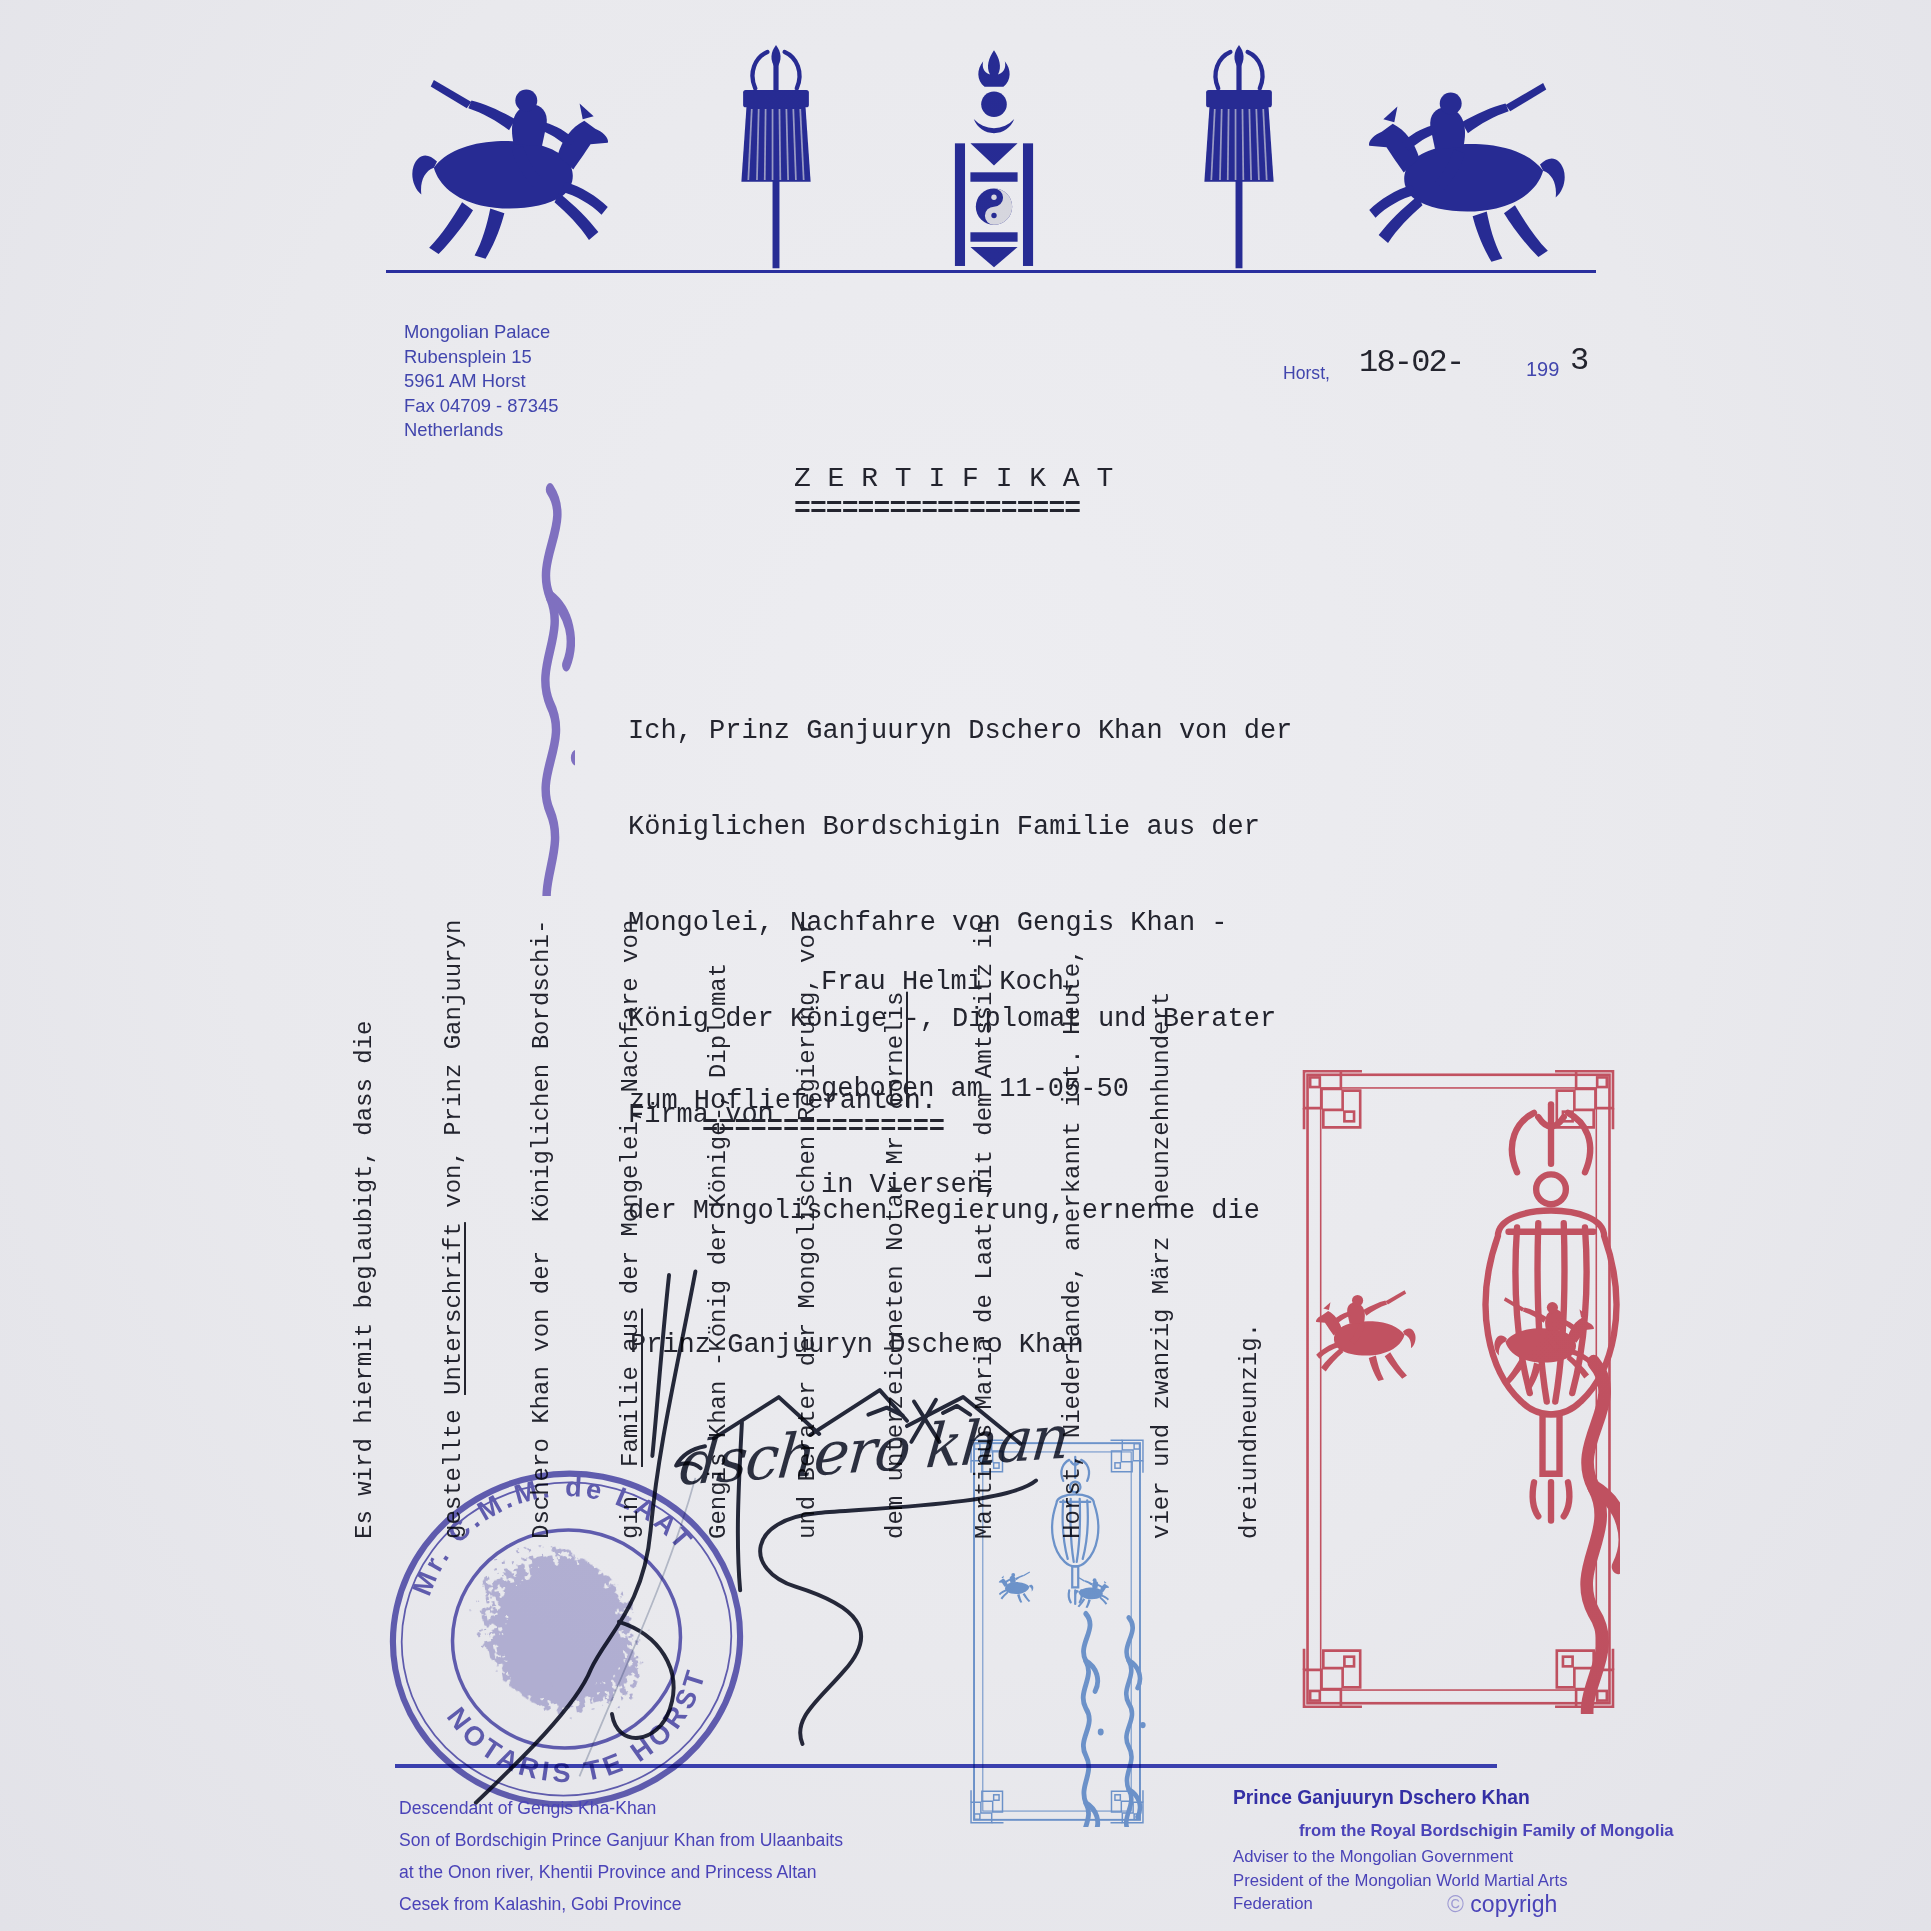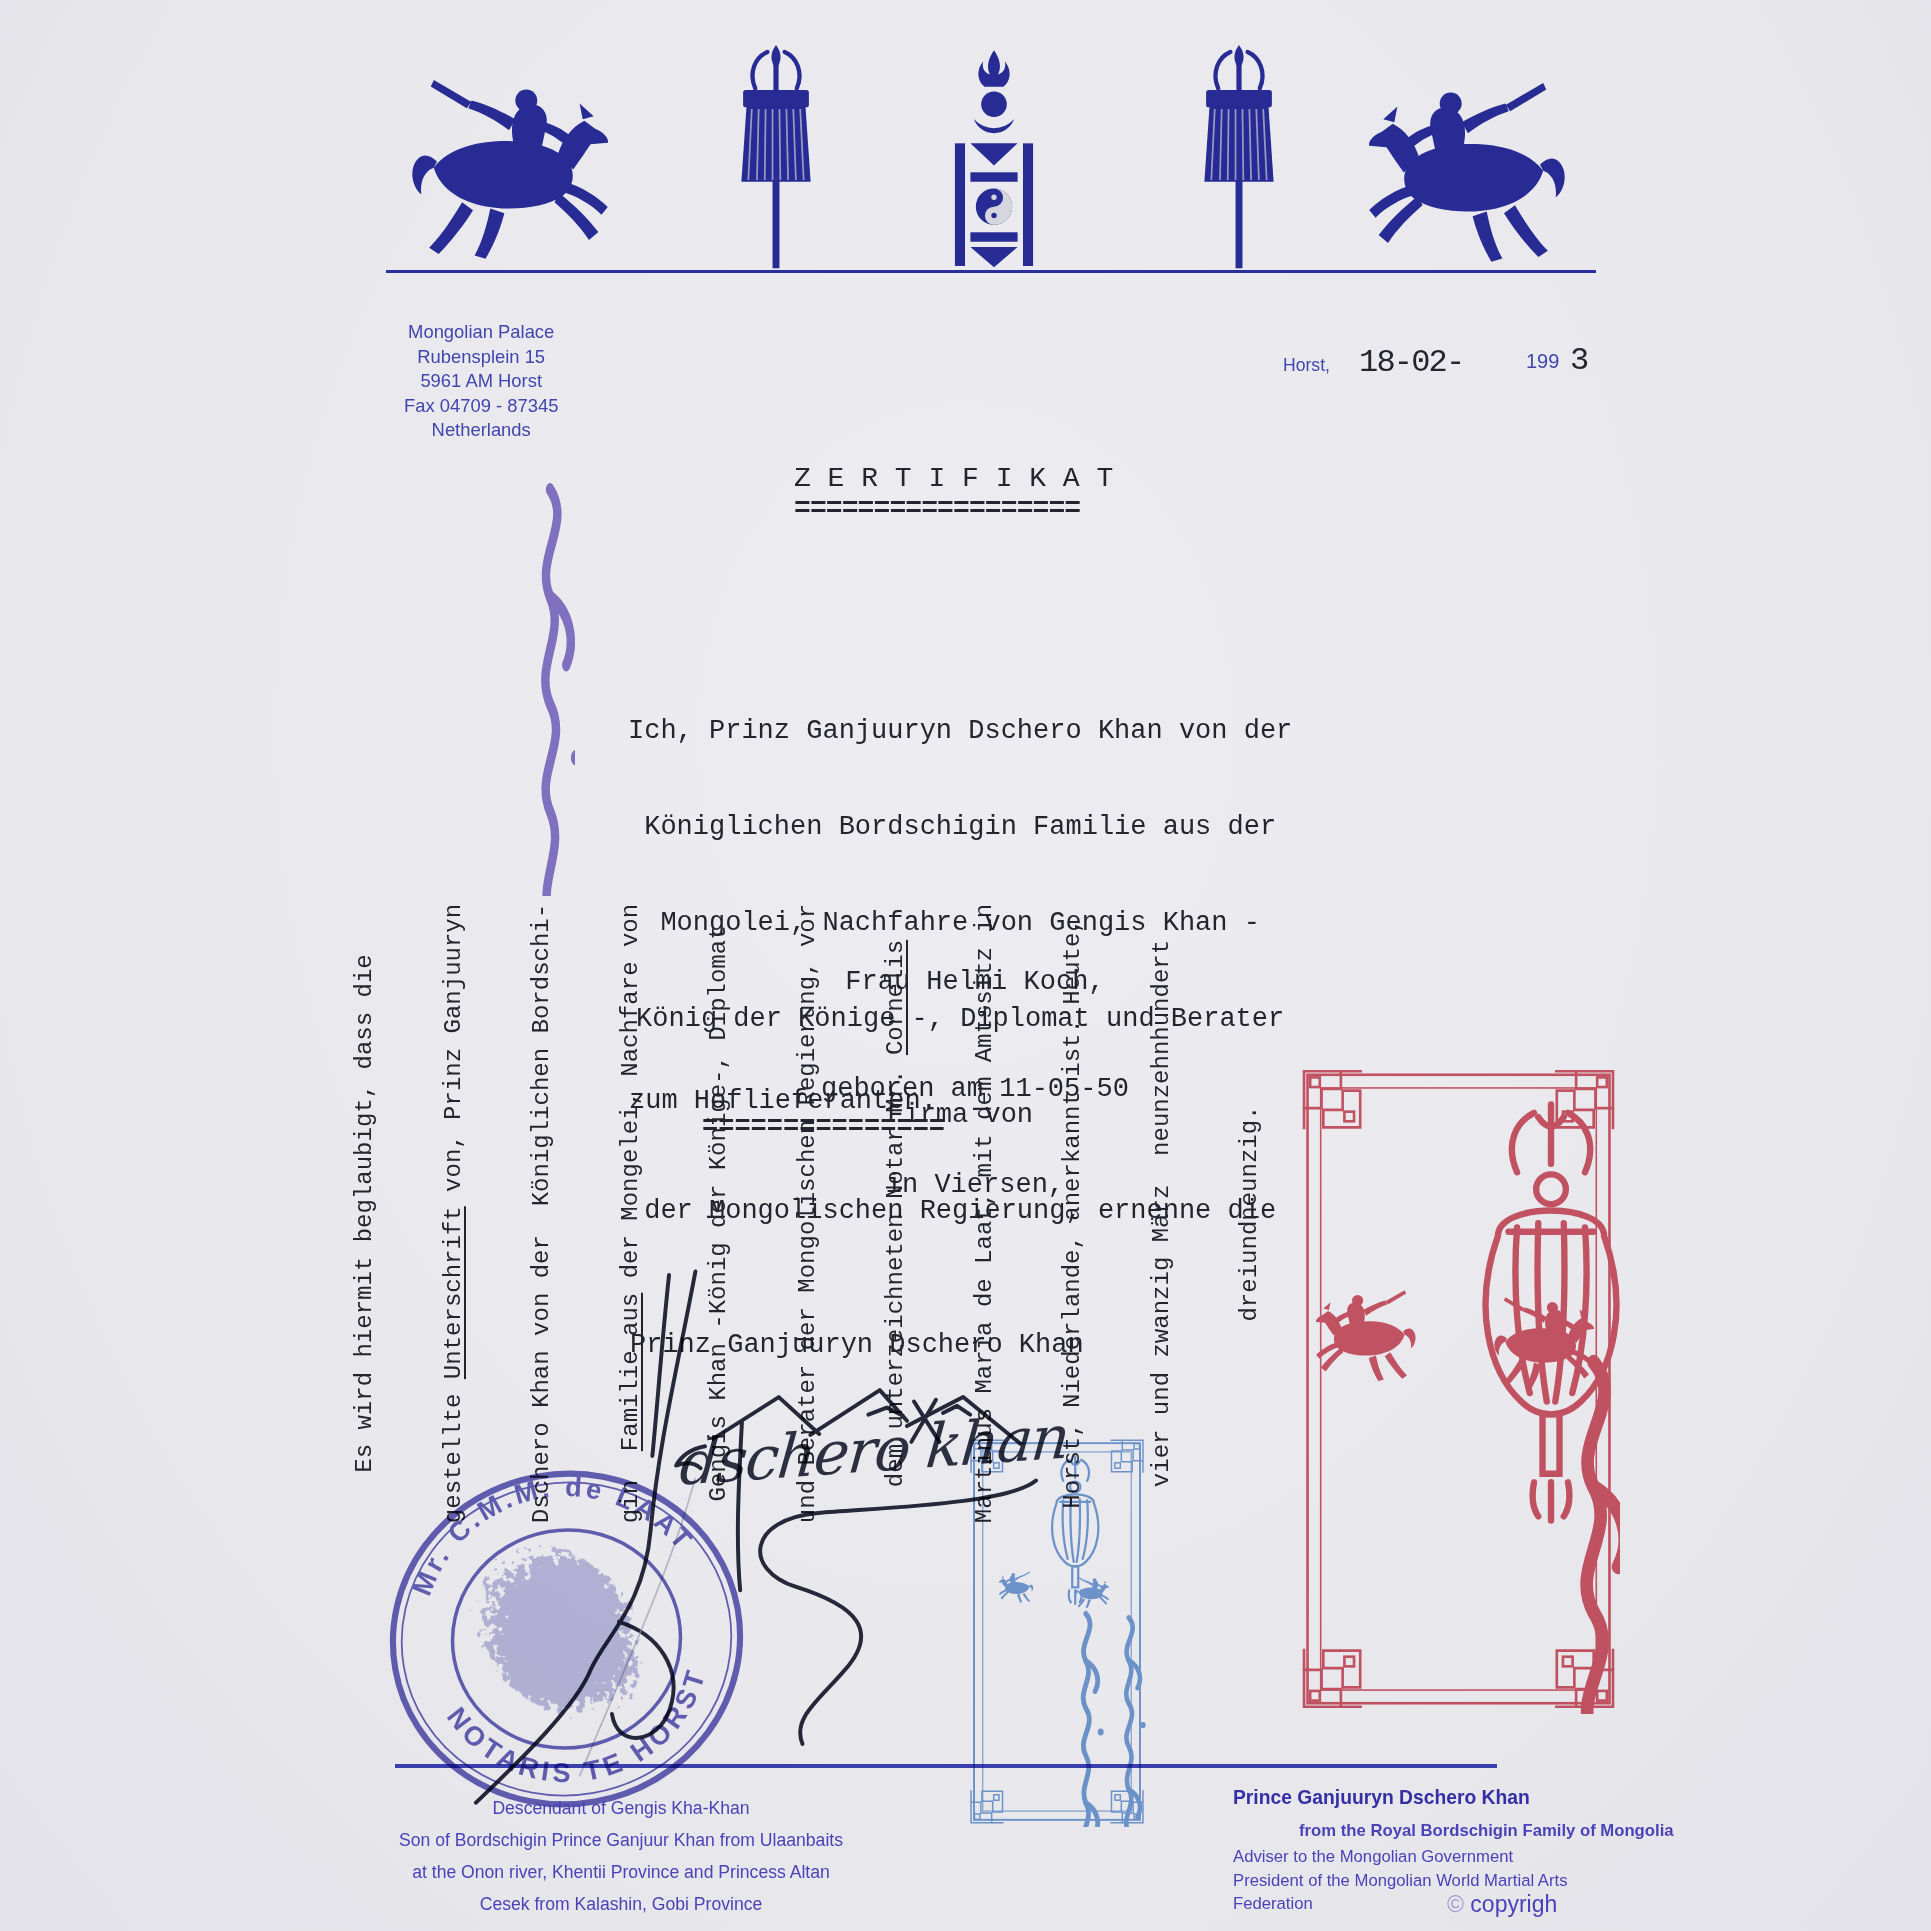--- a/index.html
+++ b/index.html
@@ -1,21 +1,21 @@
 <!DOCTYPE html>
 <html style="font-size:14px"><head>
 <meta charset="utf-8">
 <style>
   html,body{margin:0;padding:0;background:#d8d9dd;}
   .page{position:relative;width:1931px;height:1931px;overflow:hidden;
         background:radial-gradient(ellipse at 50% 38%, #ededf1 0%, #e9e9ed 55%, #e2e2e8 100%);
-        font-family:"Liberation Sans", sans-serif;text-align:center;}
+        font-family:"Liberation Sans", sans-serif;}
   .abs{position:absolute;}
   .mono{font-family:"Liberation Mono","DejaVu Sans Mono",monospace;color:#23242e;white-space:pre;}
-  .blue{color:#4145ad;}
+  .blue{color:#4145ad;margin-top:8px;}
   .ink{mix-blend-mode:multiply;}
   .addr{font-size:18.4px;line-height:24.6px;color:#4145ad;}
   .body-par{font-size:27px;line-height:32px;}
   .side-note-inner{font-size:24px;line-height:29.5px;transform-origin:top left;}
   .uline{text-decoration:underline;text-underline-offset:3.5px;text-decoration-thickness:2.2px;}
   .foot{font-size:17.6px;line-height:32px;color:#4a43b8;}
   .fr-line{font-size:16.7px;color:#4a43b8;}
   .fr-name{font-size:19.3px;font-weight:bold;color:#342fa5;}
   .sig-script{font-family:"DejaVu Serif",serif;font-style:italic;font-size:60px;color:#1d2133;
               letter-spacing:-1.8px;transform:rotate(-4deg) skewX(-9deg);opacity:.92;}

